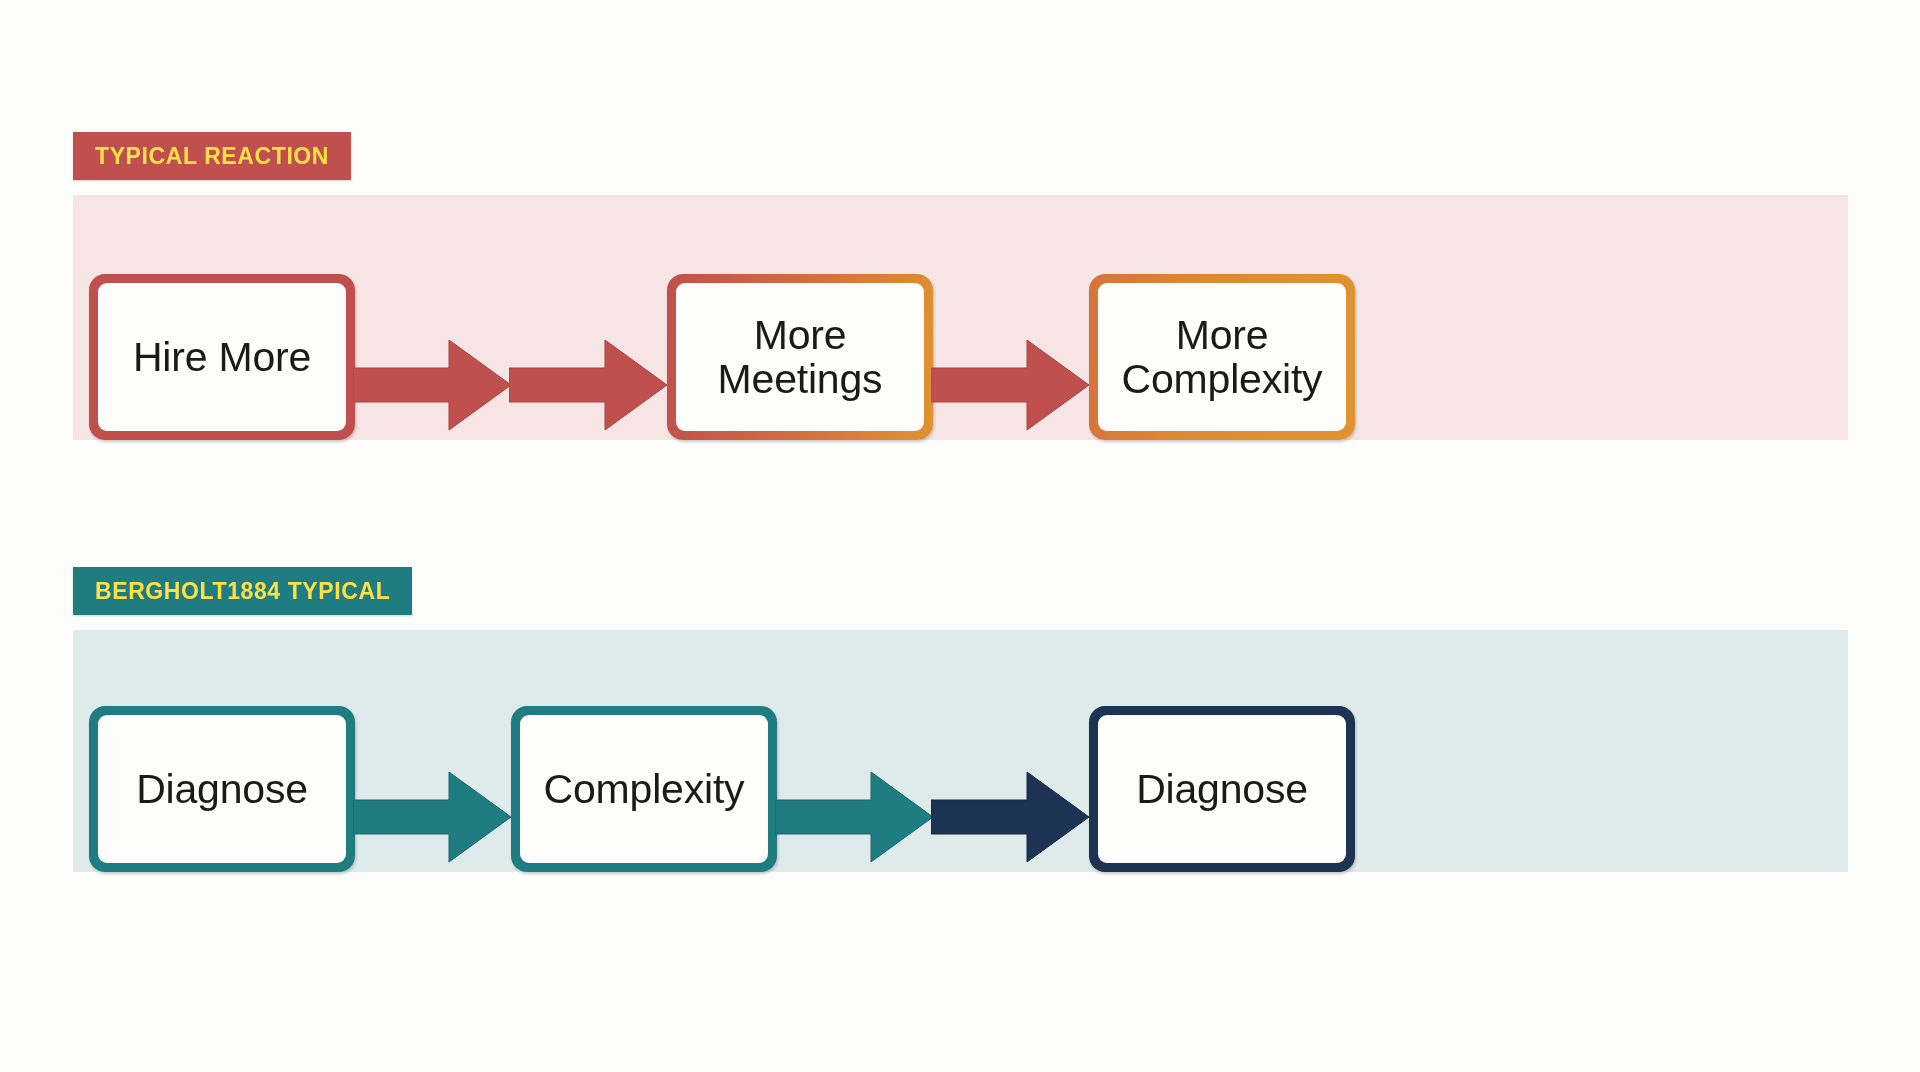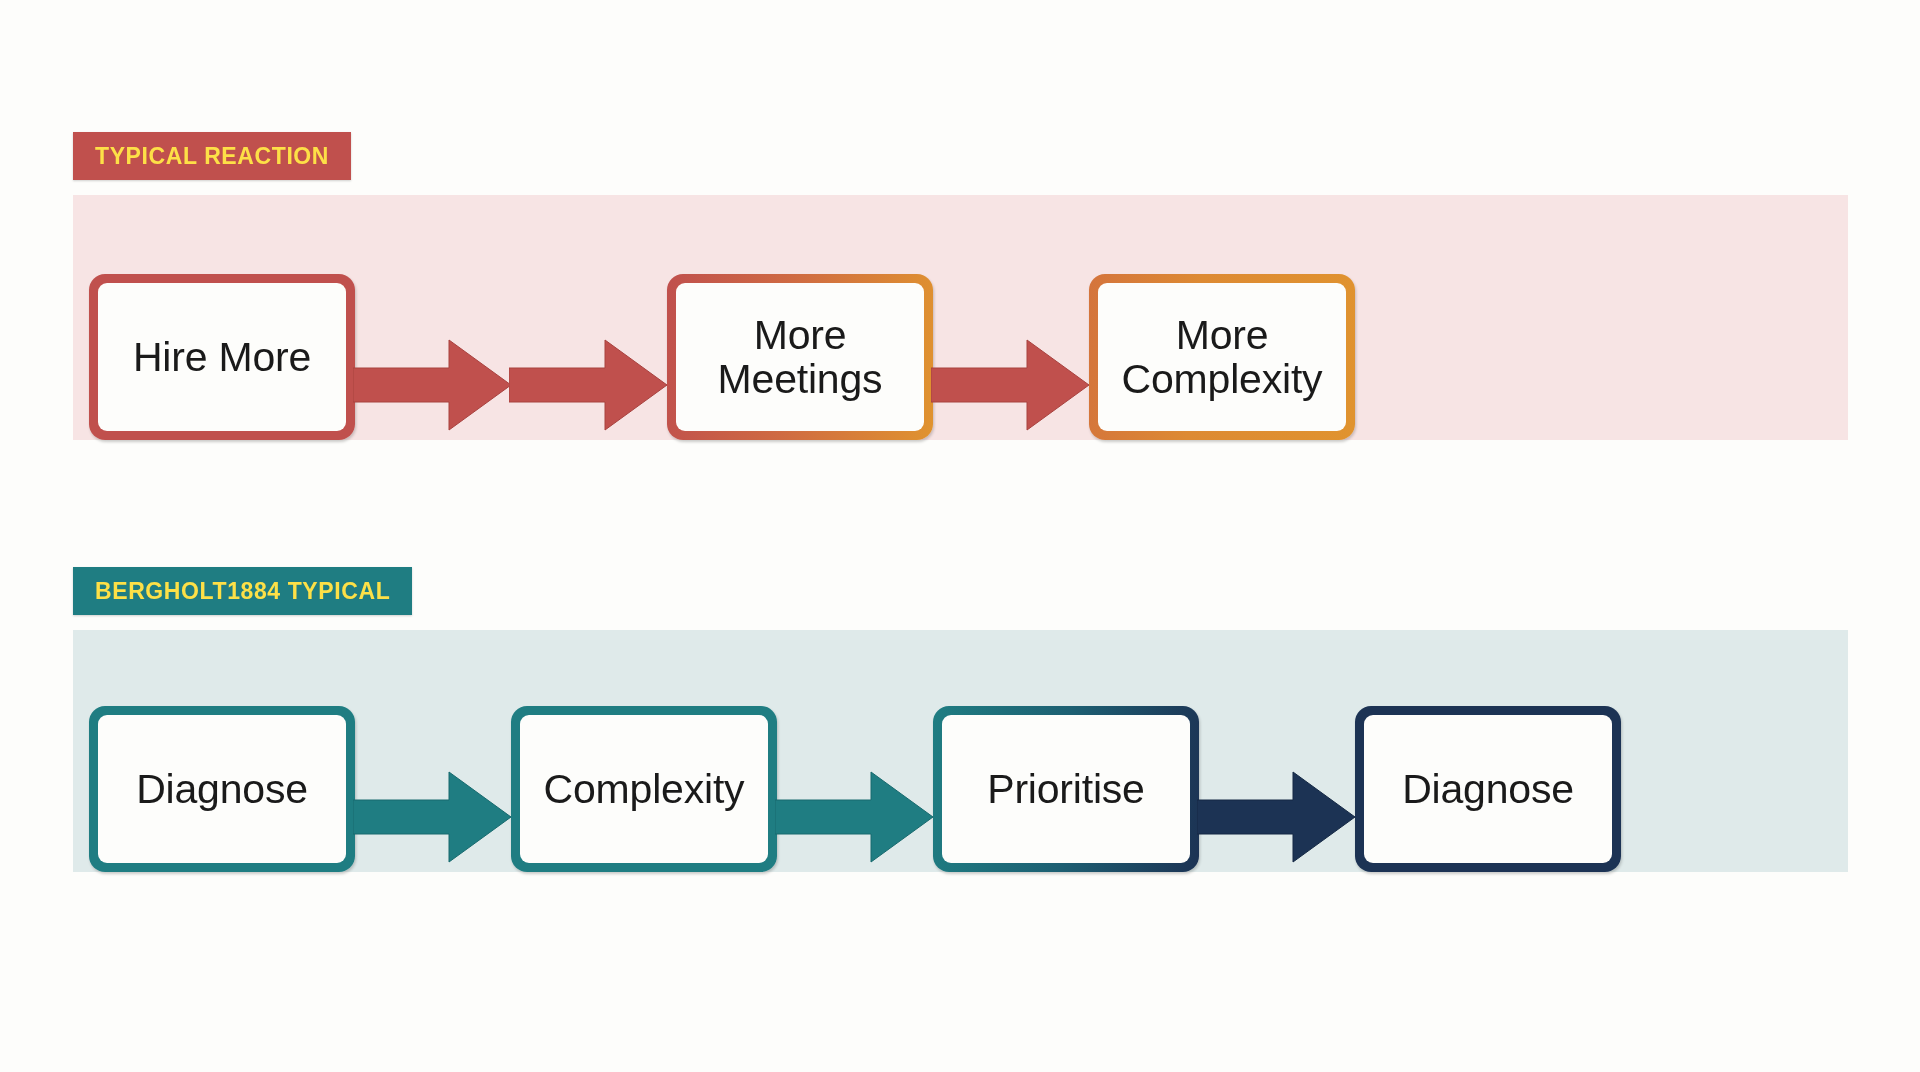--- a/index.html
+++ b/index.html
@@ -181,25 +181,20 @@
             <span class="node-label">Complexity</span>
           </div>
         </div>
 
         <div class="arrow" style="margin:0 -2px;">
           <svg width="160" height="110" viewBox="0 0 160 110" aria-hidden="true">
             <polygon points="0,38 96,38 96,10 158,55 96,100 96,72 0,72" fill="#1f7d82" stroke="#186a6e" stroke-width="1"></polygon>
           </svg>
         </div>
 
-        <div class="node" style="width:266px; height:166px; background:linear-gradient(95deg,#1f7d82 0%,#1d5f72 50%,#1c3354 100%);">
-          <div class="node-inner">
-            <span class="node-label">Prioritise</span>
-          </div>
-        </div>
 
         <div class="arrow" style="margin:0 -2px;">
           <svg width="160" height="110" viewBox="0 0 160 110" aria-hidden="true">
             <polygon points="0,38 96,38 96,10 158,55 96,100 96,72 0,72" fill="#1c3354" stroke="#152944" stroke-width="1"></polygon>
           </svg>
         </div>
 
         <div class="node" style="width:266px; height:166px; background:linear-gradient(90deg,#1c3354 0%,#1c3354 100%);">
           <div class="node-inner">
             <span class="node-label">Diagnose</span>

